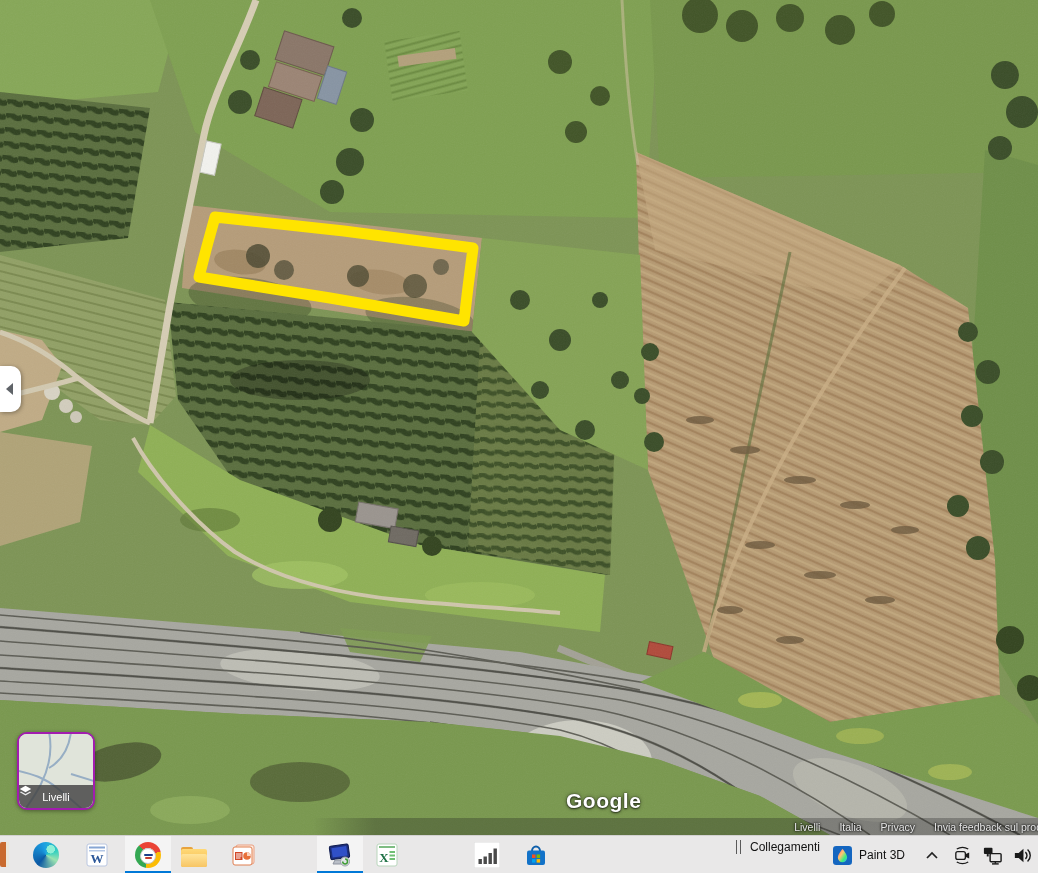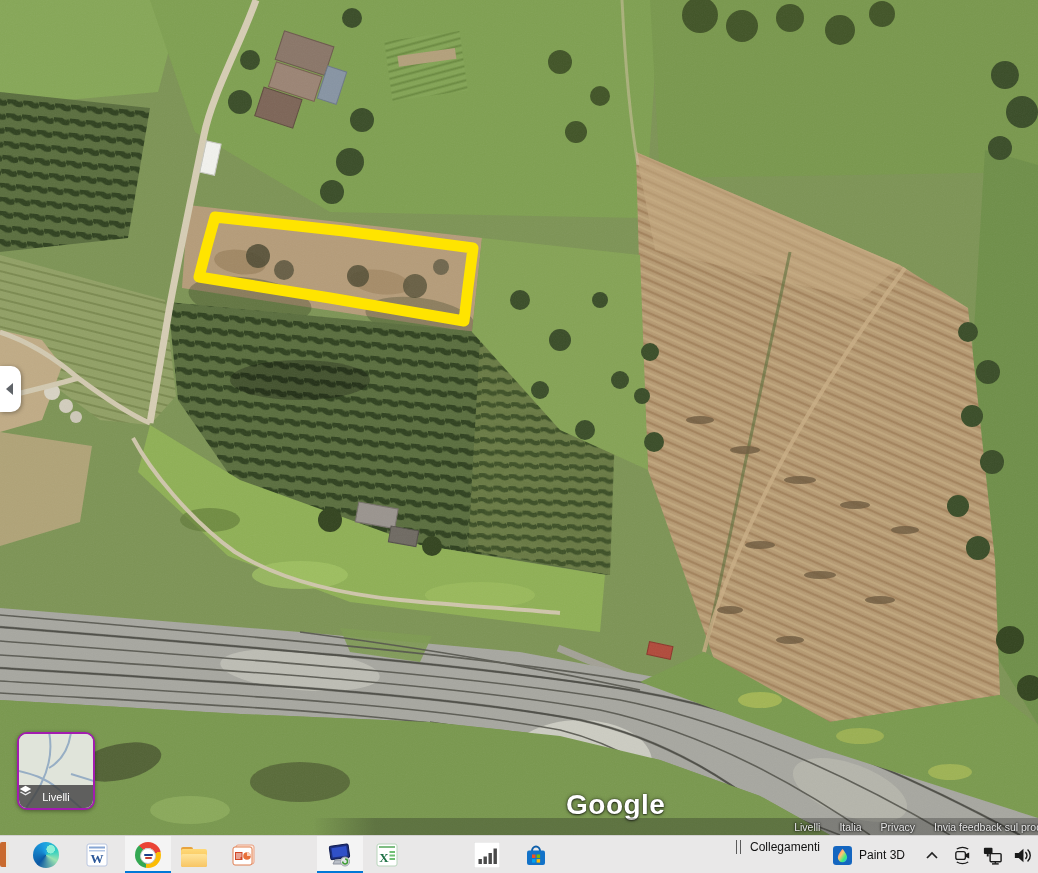--- a/index.html
+++ b/index.html
@@ -18,21 +18,21 @@
       border-right:7px solid #5f6368;margin-right:3px;}
   
   .layers-btn{position:absolute;left:17px;top:732px;width:78px;height:78px;border-radius:10px;
       border:2px solid #a21caf;overflow:hidden;cursor:pointer;background:#e3e6de;
       box-shadow:0 1px 4px rgba(0,0,0,.4);}
   .layers-btn svg{position:absolute;left:0;top:0;}
   .layers-btn .band{position:absolute;left:0;bottom:0;width:100%;height:23px;
       background:rgba(66,66,66,.82);display:flex;align-items:center;justify-content:center;gap:5px;
       color:#fff;font-size:11px;}
   
-  .glogo{position:absolute;left:566px;top:789px;color:#fff;font-size:28px;font-weight:bold;
+  .glogo{position:absolute;left:566px;top:789px;color:#fff;font-size:21px;font-weight:bold;
       letter-spacing:.5px;cursor:pointer;
       text-shadow:0 1px 2px rgba(0,0,0,.6),0 0 4px rgba(0,0,0,.45),0 0 1px rgba(0,0,0,.8);}
   
   .attrib{position:absolute;left:0;bottom:0;width:1042px;height:17px;display:flex;align-items:center;
       justify-content:flex-end;gap:19px;font-size:10.5px;color:#fff;white-space:nowrap;overflow:hidden;
       background:linear-gradient(to right,rgba(30,30,30,0) 30%,rgba(30,30,30,.30) 36%,rgba(30,30,30,.30) 100%);
       text-shadow:0 0 2px #000,0 0 3px rgba(0,0,0,.8);}
   .attrib .lnk{color:#e8e8e8;cursor:pointer;}
   .attrib .plain{color:#e8e8e8;}
   

